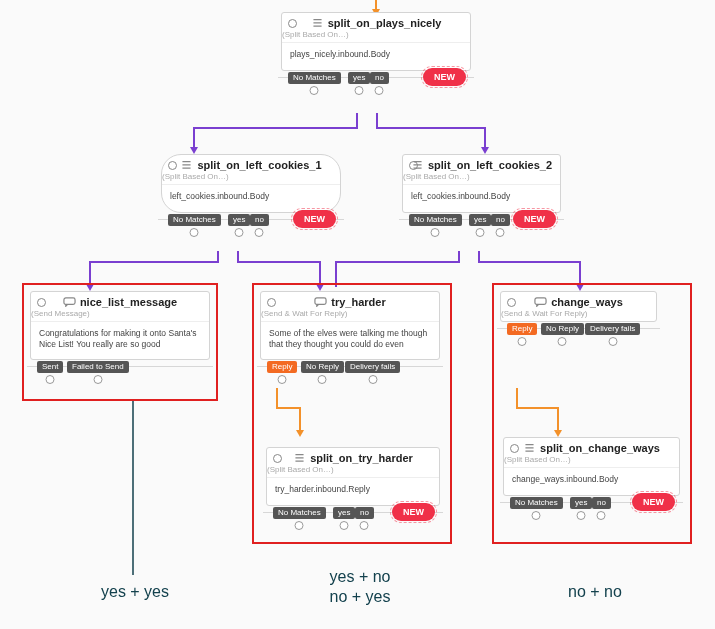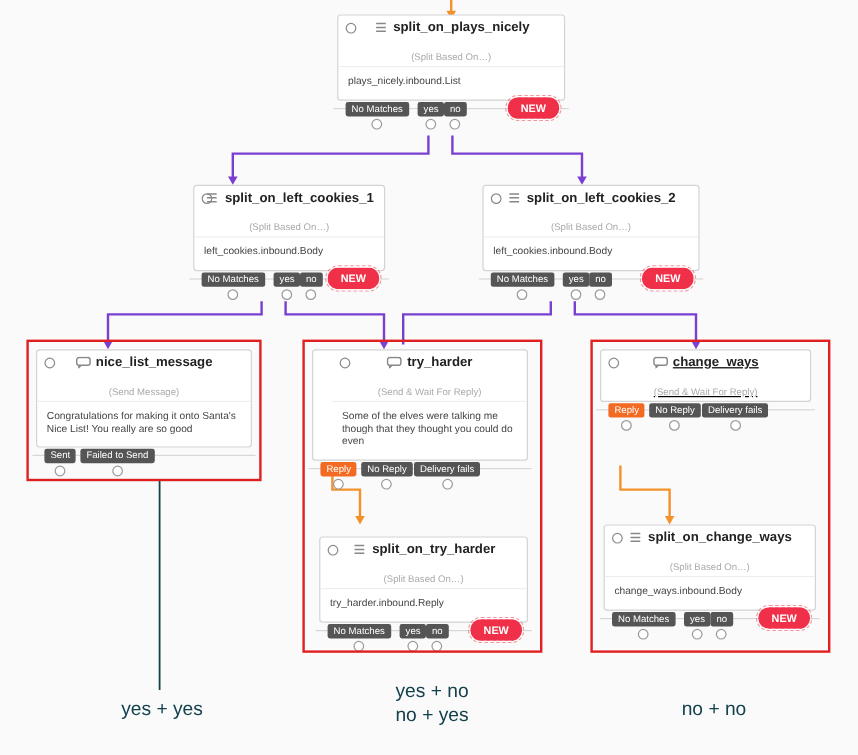--- a/index.html
+++ b/index.html
@@ -40,25 +40,24 @@
     left: 6px;
     width: 9px; height: 9px;
     border: 1.5px solid #888;
     border-radius: 50%;
   }
   .node .head .icon {
     width: 13px; height: 10px;
     display: inline-block;
   }
   .node .subtype {
-    text-align: center;
+    text-align: left;
     font-size: 8px;
     color: #aaa;
     padding-bottom: 3px;
-    margin-top: 13px;
   }
   .node .body {
     padding: 6px 8px 10px 8px;
     font-size: 8.5px;
     color: #444;
     border-top: 1px solid #eee;
     min-height: 22px;
     line-height: 1.25;
   }
   .node .rail {
@@ -153,46 +152,46 @@
 
 <div class="node" style="left:281px;top:12px;width:190px;">
   <div class="head">
     <span class="radio"></span>
     <span class="icon"><svg viewBox="0 0 16 12">
           <path d="M3 2h10M3 6h10M3 10h10" stroke="#888" stroke-width="1.5"></path>
         </svg></span>
     <span>split_on_plays_nicely</span>
   </div>
   <div class="subtype">(Split Based On…)</div>
-  <div class="body">plays_nicely.inbound.List</div>
-  <div class="rail"></div>
-  <span class="pill" style="left:6px;bottom:-14px;">No Matches</span>
-  <span class="pill" style="left:66px;bottom:-14px;">yes</span>
-  <span class="pill" style="left:88px;bottom:-14px;">no</span>
-  <span class="new-btn" style="right:4px;bottom:-16px;">NEW</span>
-</div>
-
-<div class="node" style="left:161px;top:154px;width:160px;">
+  <div class="body">plays_nicely.inbound.Body</div>
+  <div class="rail"></div>
+  <span class="pill" style="left:6px;bottom:-14px;">No Matches</span>
+  <span class="pill" style="left:66px;bottom:-14px;">yes</span>
+  <span class="pill" style="left:88px;bottom:-14px;">no</span>
+  <span class="new-btn" style="right:4px;bottom:-16px;">NEW</span>
+</div>
+
+<div class="node" style="left:161px;top:154px;width:180px;border-radius:20px;">
   <div class="head">
     <span class="radio"></span>
     <span class="icon"><svg viewBox="0 0 16 12">
           <path d="M3 2h10M3 6h10M3 10h10" stroke="#888" stroke-width="1.5"></path>
         </svg></span>
     <span>split_on_left_cookies_1</span>
   </div>
   <div class="subtype">(Split Based On…)</div>
   <div class="body">left_cookies.inbound.Body</div>
   <div class="rail"></div>
   <span class="pill" style="left:6px;bottom:-14px;">No Matches</span>
   <span class="pill" style="left:66px;bottom:-14px;">yes</span>
   <span class="pill" style="left:88px;bottom:-14px;">no</span>
   <span class="new-btn" style="right:4px;bottom:-16px;">NEW</span>
 </div>
 
-<div class="node" style="left:402px;top:154px;width:181px;">
+<div class="node" style="left:402px;top:154px;width:159px;">
   <div class="head">
     <span class="radio"></span>
     <span class="icon"><svg viewBox="0 0 16 12">
           <path d="M3 2h10M3 6h10M3 10h10" stroke="#888" stroke-width="1.5"></path>
         </svg></span>
     <span>split_on_left_cookies_2</span>
   </div>
   <div class="subtype">(Split Based On…)</div>
   <div class="body">left_cookies.inbound.Body</div>
   <div class="rail"></div>
@@ -212,21 +211,21 @@
     <span>nice_list_message</span>
   </div>
   <div class="subtype">(Send Message)</div>
   <div class="body">Congratulations for making it onto Santa's Nice List! You really are so good</div>
   <div class="rail"></div>
   <span class="pill" style="left:6px;bottom:-14px;">Sent</span>
   <span class="pill" style="left:36px;bottom:-14px;">Failed to Send</span>
 </div>
 <div class="redbox" style="left:22px;top:283px;width:196px;height:118px;"></div>
 
-<div class="node" style="left:260px;top:291px;width:180px;padding-left:16px;">
+<div class="node" style="left:260px;top:291px;width:180px;">
   <div class="head">
     <span class="radio"></span>
     <span class="icon"><svg viewBox="0 0 14 11">
           <rect x="1" y="1" width="12" height="7" rx="2" fill="none" stroke="#888" stroke-width="1.3"></rect>
           <path d="M5 8l-2 2v-2" fill="none" stroke="#888" stroke-width="1.3"></path>
         </svg></span>
     <span>try_harder</span>
   </div>
   <div class="subtype">(Send &amp; Wait For Reply)</div>
   <div class="body">Some of the elves were talking me though that they thought you could do even</div>
@@ -247,21 +246,21 @@
   <div class="subtype">(Split Based On…)</div>
   <div class="body">try_harder.inbound.Reply</div>
   <div class="rail"></div>
   <span class="pill" style="left:6px;bottom:-14px;">No Matches</span>
   <span class="pill" style="left:66px;bottom:-14px;">yes</span>
   <span class="pill" style="left:88px;bottom:-14px;">no</span>
   <span class="new-btn" style="right:4px;bottom:-16px;">NEW</span>
 </div>
 <div class="redbox" style="left:252px;top:283px;width:200px;height:261px;"></div>
 
-<div class="node" style="left:500px;top:291px;width:176px;text-decoration:underline;">
+<div class="node" style="left:500px;top:291px;width:157px;">
   <div class="head">
     <span class="radio"></span>
     <span class="icon"><svg viewBox="0 0 14 11">
           <rect x="1" y="1" width="12" height="7" rx="2" fill="none" stroke="#888" stroke-width="1.3"></rect>
           <path d="M5 8l-2 2v-2" fill="none" stroke="#888" stroke-width="1.3"></path>
         </svg></span>
     <span>change_ways</span>
   </div>
   <div class="subtype">(Send &amp; Wait For Reply)</div>
   <div class="rail"></div>

